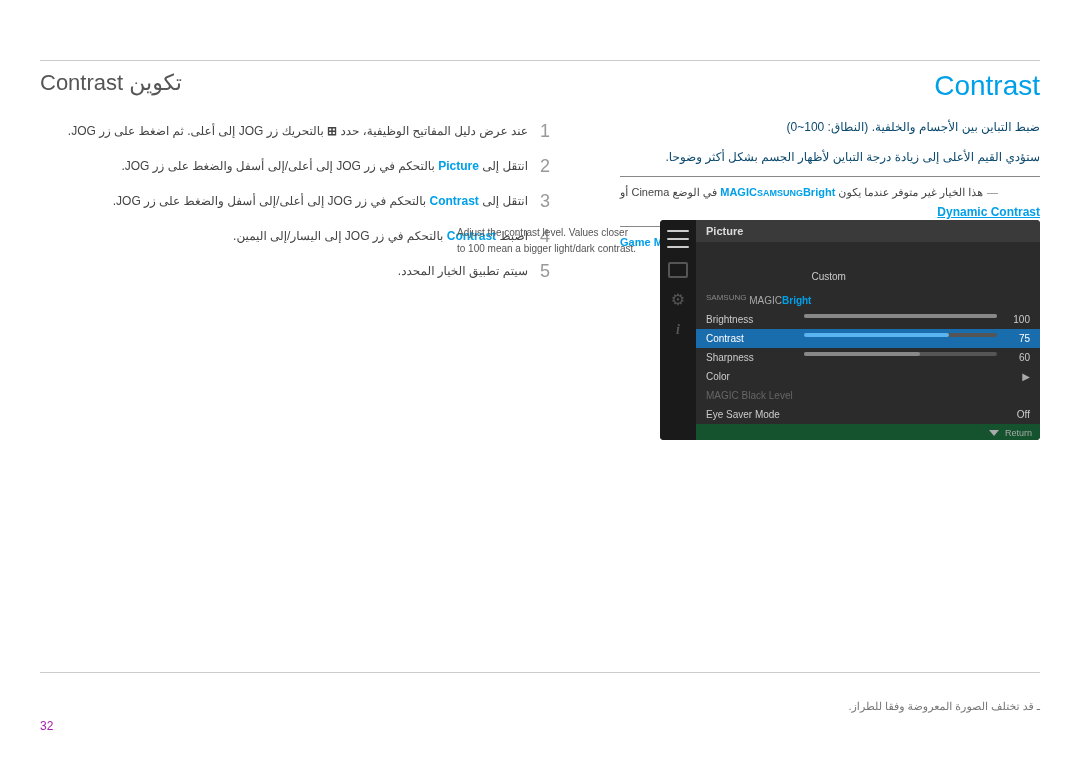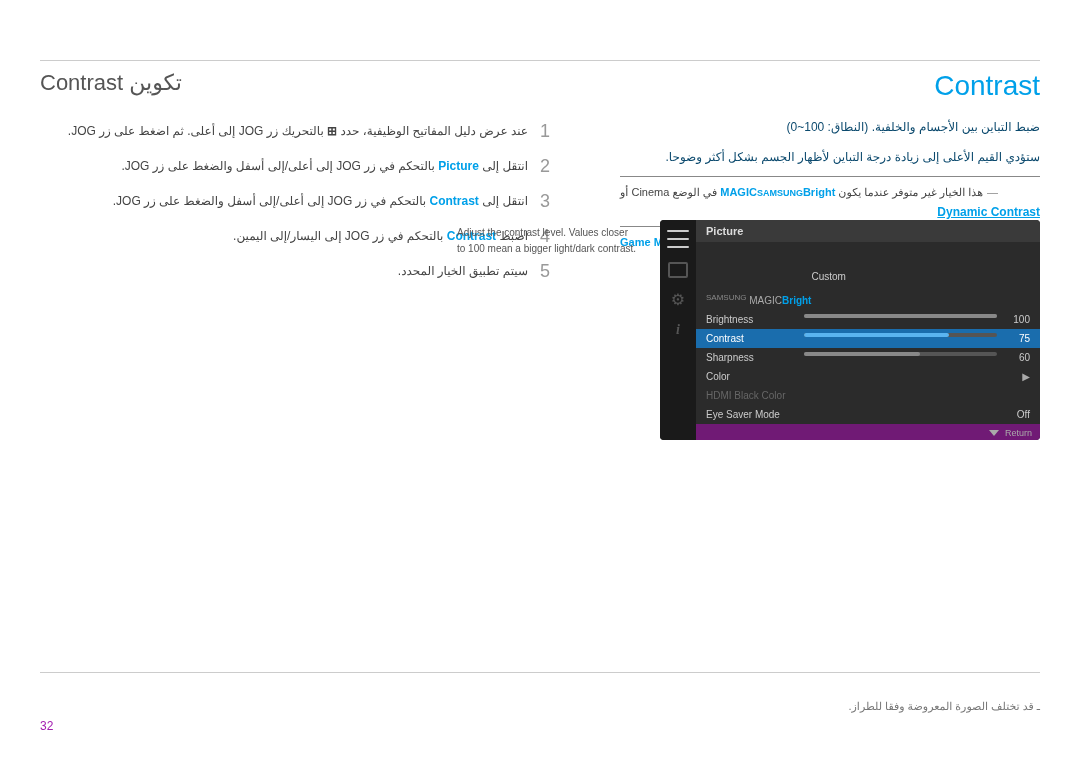--- a/index.html
+++ b/index.html
@@ -193,21 +193,21 @@
       min-width: 90px;
       margin-top: 47px;
     }
 
     .magic-value {
       color: #ccc;
       font-size: 10px;
     }
 
     .menu-footer {
-      background: #701a75;
+      background: #14532d;
       display: flex;
       justify-content: flex-end;
       align-items: center;
       padding: 4px 8px;
       font-size: 9px;
       color: #aaa;
     }
 
     .footer-triangle {
       width: 0;
@@ -436,21 +436,21 @@
         <div class="row-value">60</div>
       </div>
 
       <div class="menu-row">
         <div class="row-label">Color</div>
         <div style="flex:1;"></div>
         <div class="row-arrow">▶</div>
       </div>
 
       <div class="menu-row grayed">
-        <div class="row-label">HDMI Black Color</div>
+        <div class="row-label">MAGIC Black Level</div>
       </div>
 
       <div class="menu-row">
         <div class="row-label">Eye Saver Mode</div>
         <div style="flex:1;"></div>
         <div class="row-value">Off</div>
       </div>
 
     </div>
 

